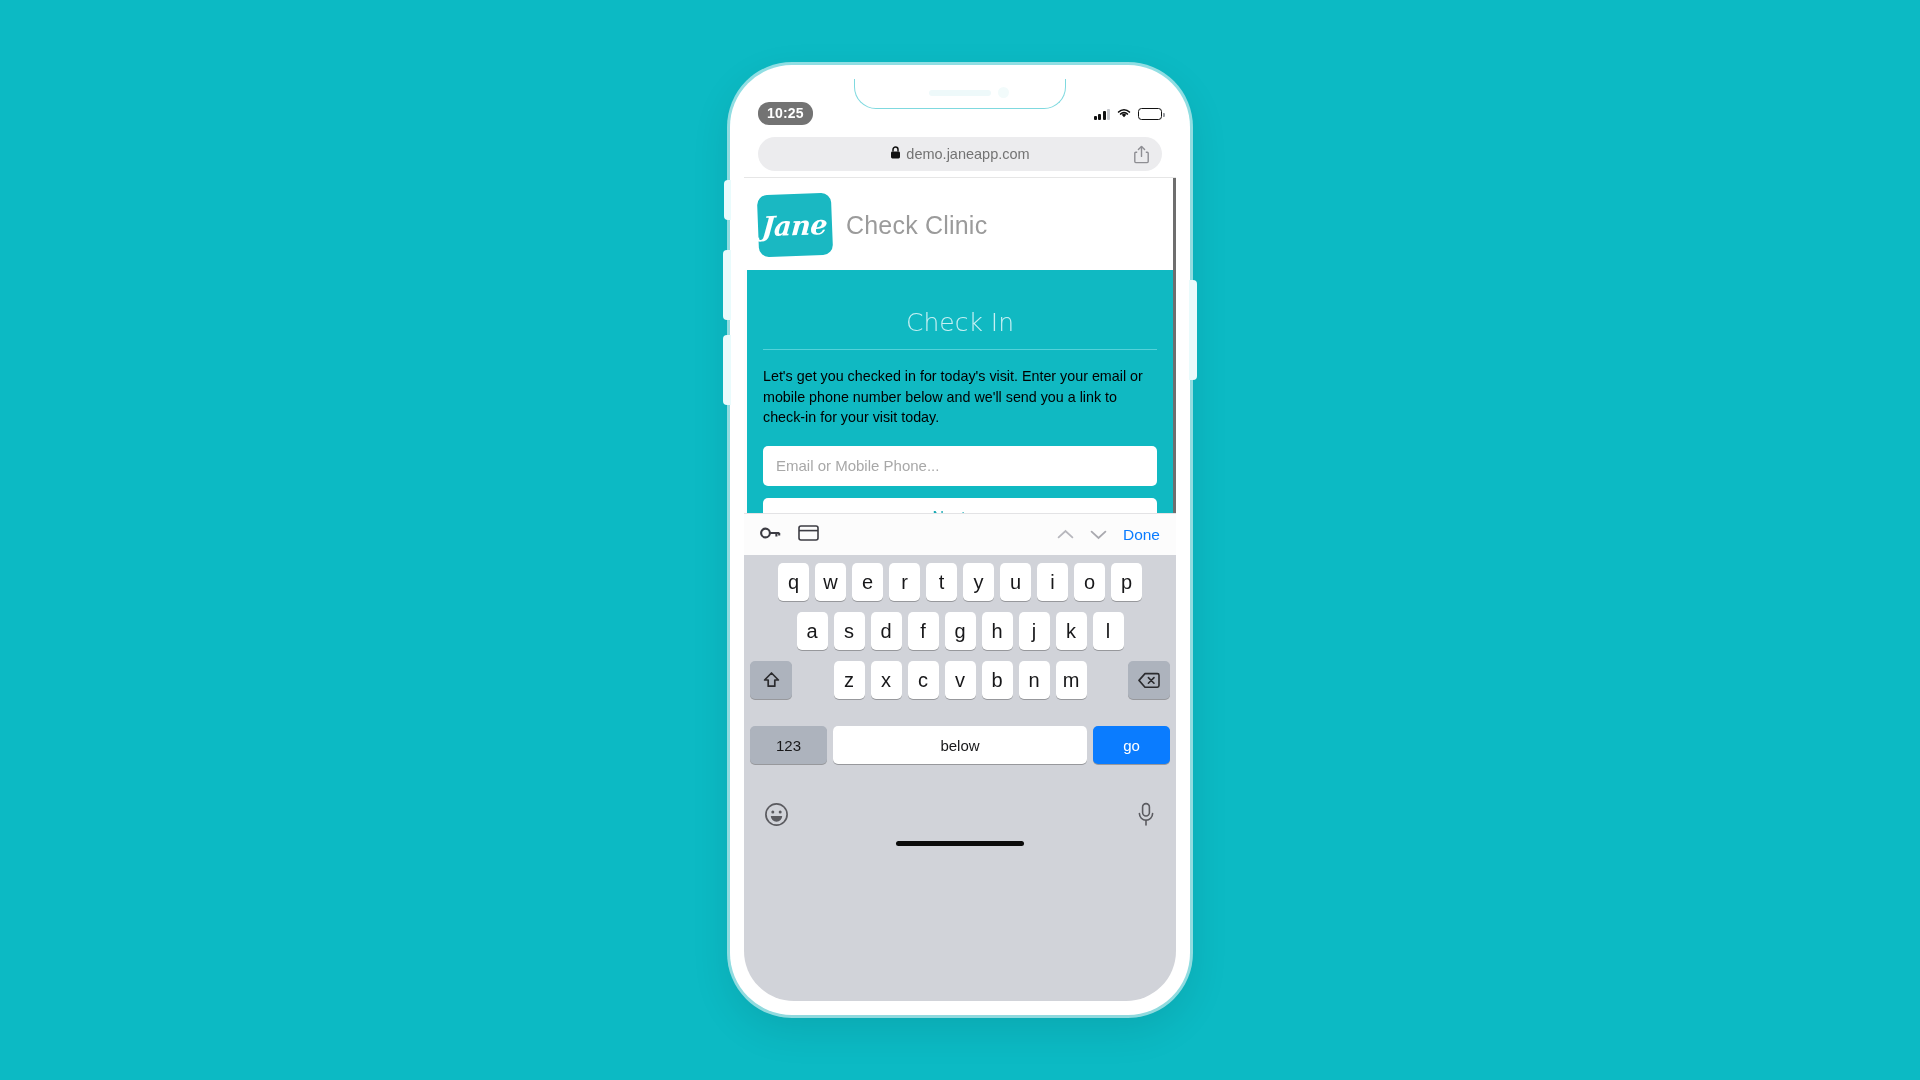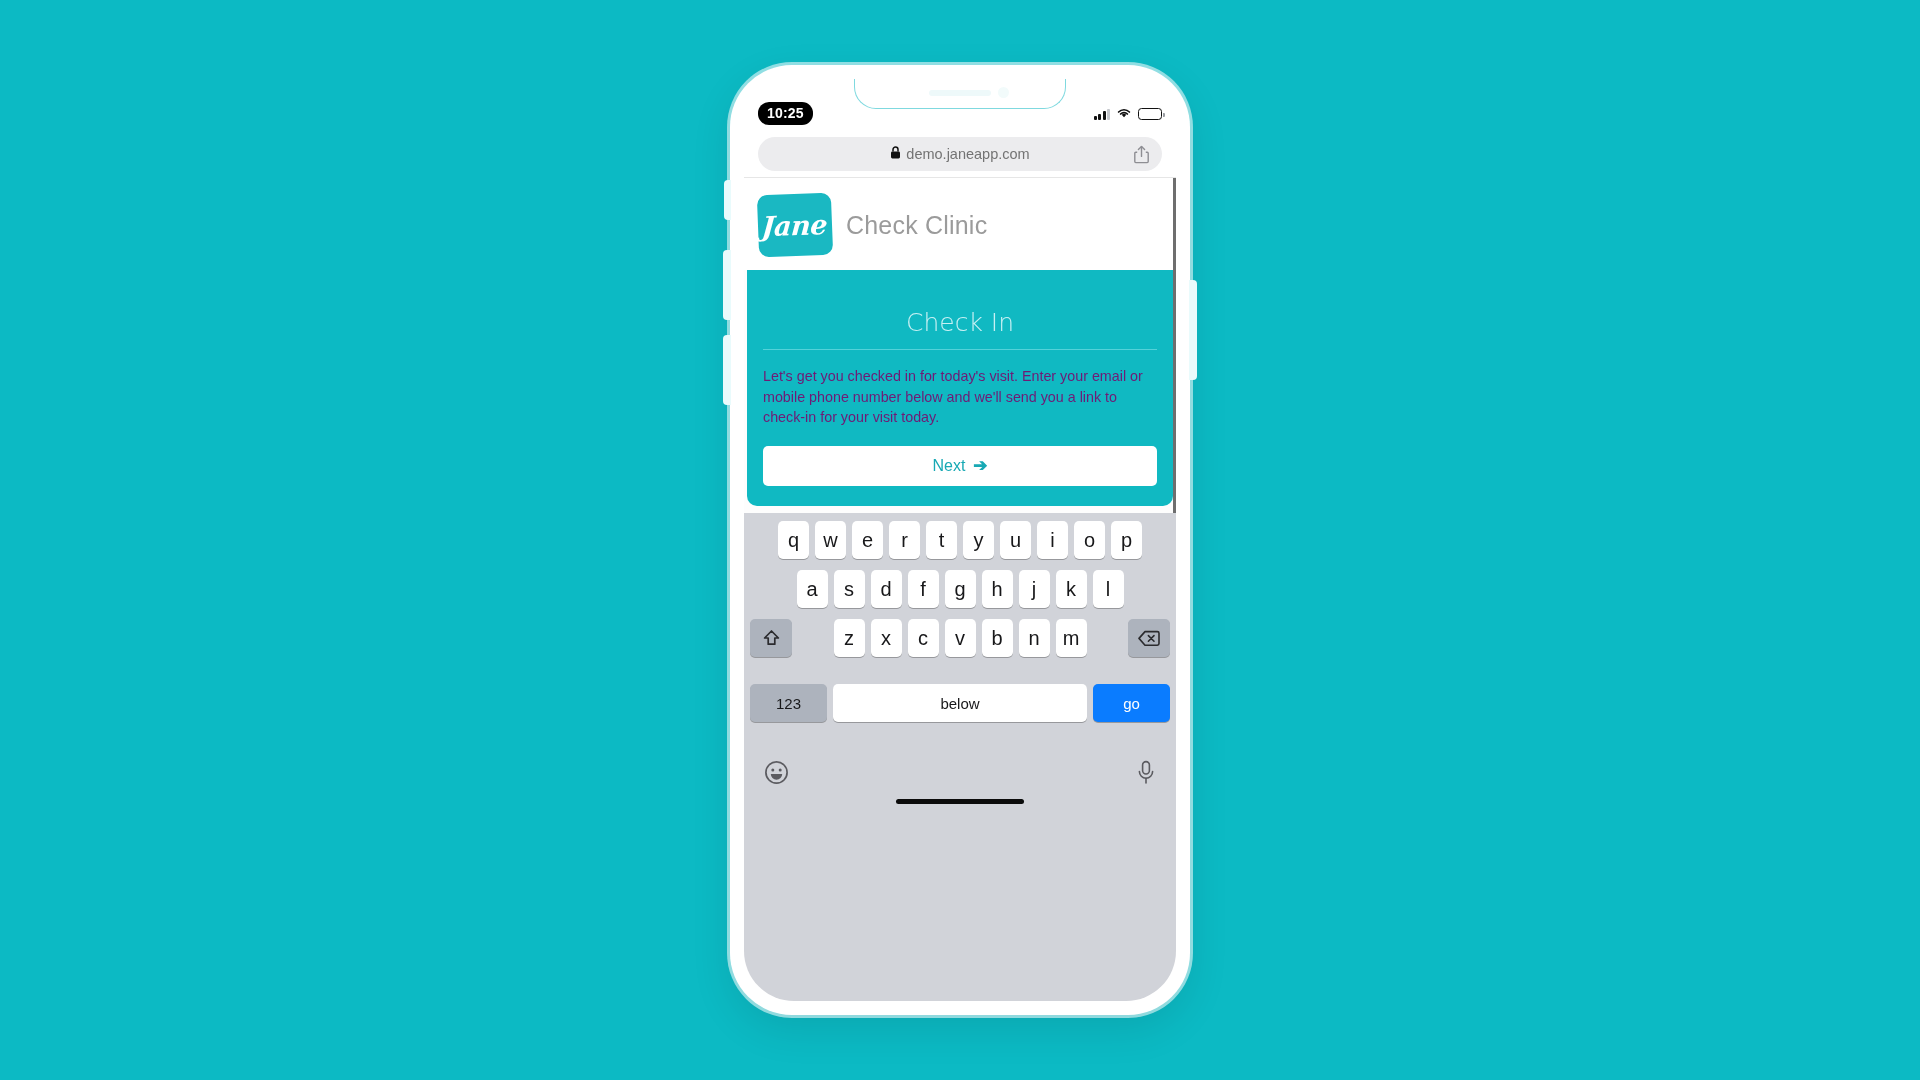--- a/index.html
+++ b/index.html
@@ -70,21 +70,21 @@
   #notch-camera {
     position: absolute;
     left: 68%; top: 22px;
     width: 11px; height: 11px;
     background: #f2fbfb;
     border-radius: 50%;
   }
   #recording-time {
     position: absolute;
     left: 14px; top: 23px;
-    background: #000000;
+    background: #737373;
     color: #ffffff;
     font-size: 14px;
     font-weight: bold;
     padding: 3px 9px 4px;
     border-radius: 11px;
     letter-spacing: 0.2px;
   }
   #status-right {
     position: absolute;
     right: 14px; top: 26px;
@@ -185,21 +185,21 @@
     color: #c7f0f3;
     padding: 6px 0 12px;
     font-family: "DejaVu Sans", sans-serif;
   }
   #checkin-divider {
     height: 1px;
     background: #53d2d9;
     margin-bottom: 16px;
   }
   #checkin-body {
-    color: #701a75;
+    color: #000000;
     font-size: 14.3px;
     line-height: 1.44;
     margin-bottom: 18px;
   }
   #email-input {
     width: 100%; height: 40px;
     background: #ffffff;
     border: none; border-radius: 5px;
     padding: 0 13px;
     font-size: 15px;
@@ -339,29 +339,59 @@
         <div id="jane-logo">
           <span id="jane-logo-text">Jane</span>
         </div>
         <div id="clinic-name">Check Clinic</div>
       </div>
 
       <div id="checkin-card">
         <div id="checkin-title">Check In</div>
         <div id="checkin-divider"></div>
         <div id="checkin-body">Let's get you checked in for today's visit. Enter your email or mobile phone number below and we'll send you a link to check-in for your visit today.</div>
+        <input id="email-input" type="text" placeholder="Email or Mobile Phone..." style="">
         <button id="next-button">
           <span>Next</span>
           <span id="next-arrow">➔</span>
         </button>
       </div>
     </div>
 
     <div id="keyboard">
 
+      <div id="kb-toolbar">
+        <div id="kb-toolbar-left">
+          <span>
+            <svg width="21" height="14" viewBox="0 0 21 14">
+              <circle cx="5.5" cy="7" r="4.4" fill="none" stroke="#3c3c43" stroke-width="2.1"></circle>
+              <path d="M9.9 7 H19.4 M16.4 7 V10.6 M19.2 7 V9.6" stroke="#3c3c43" stroke-width="2.1" fill="none" stroke-linecap="butt"></path>
+            </svg>
+          </span>
+          <span>
+            <svg width="21" height="16" viewBox="0 0 21 16">
+              <rect x="1" y="1" width="19" height="14" rx="2" fill="none" stroke="#3c3c43" stroke-width="1.6"></rect>
+              <path d="M1 5.6 H20" stroke="#3c3c43" stroke-width="1.6"></path>
+            </svg>
+          </span>
+        </div>
+        <div id="kb-toolbar-right">
+          <span>
+            <svg width="17" height="11" viewBox="0 0 17 11">
+                <path d="M1.6 8.4 L8.5 2 L15.4 8.4" stroke="#b7b7bd" stroke-width="1.8" fill="none" stroke-linecap="round"></path>
+              </svg>
+          </span>
+          <span>
+            <svg width="17" height="11" viewBox="0 0 17 11">
+                <path d="M1.6 2.6 L8.5 9 L15.4 2.6" stroke="#a9a9af" stroke-width="1.8" fill="none" stroke-linecap="round"></path>
+              </svg>
+          </span>
+          <span id="kb-done">Done</span>
+        </div>
+      </div>
 
       <div id="kb-keys">
         <div class="kb-row" id="row1">
             <div class="key">q</div>
             <div class="key">w</div>
             <div class="key">e</div>
             <div class="key">r</div>
             <div class="key">t</div>
             <div class="key">y</div>
             <div class="key">u</div>

